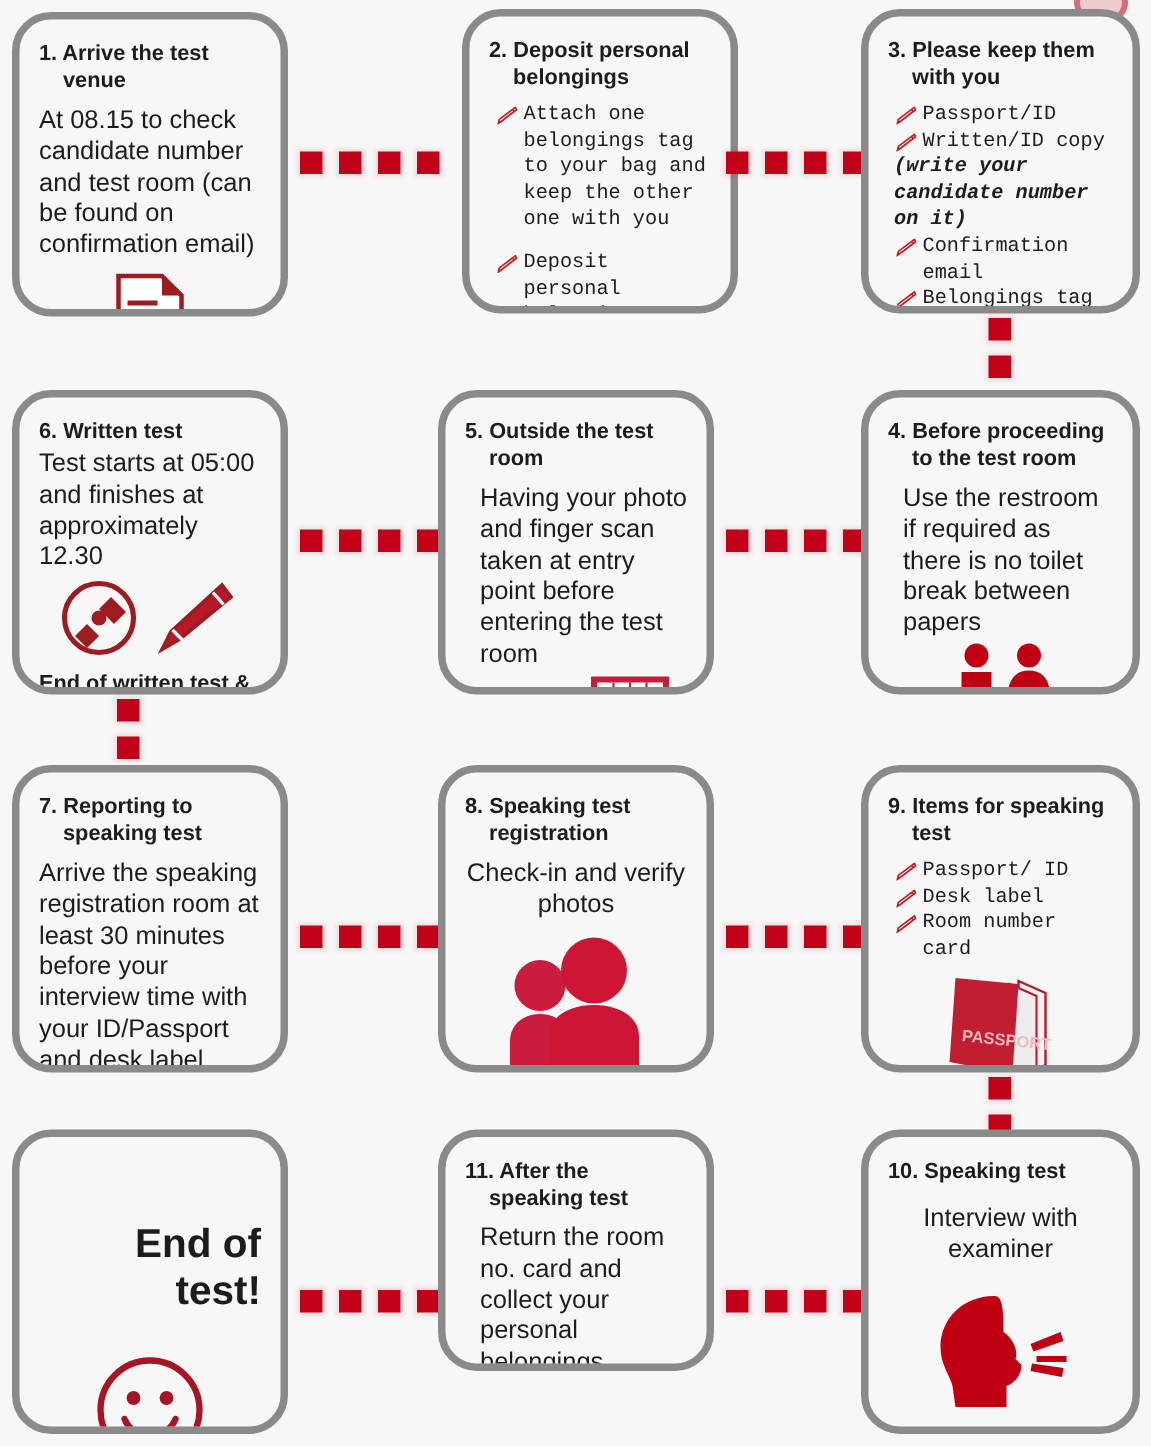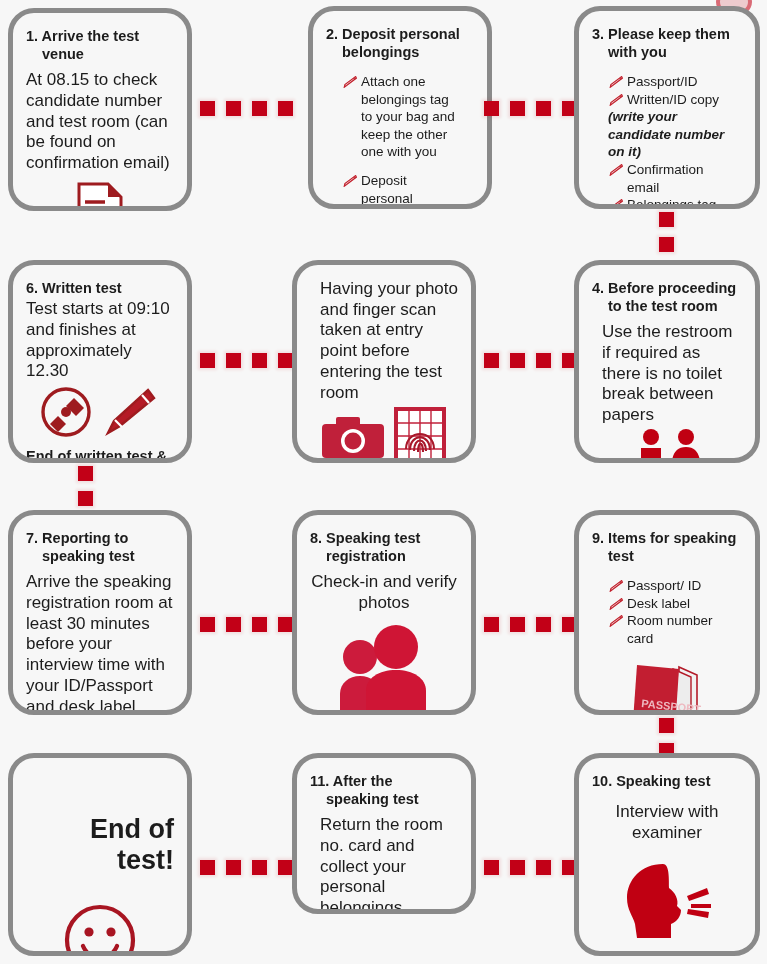--- a/index.html
+++ b/index.html
@@ -48,22 +48,23 @@
   .card-body.center { text-align: center; }
   .bold-note {
     font-weight: bold;
     font-style: italic;
     font-size: 13.5px;
     color: #1c1c1c;
     line-height: 1.22;
   }
   .bullets {
     list-style: none;
-    margin: 12px;
+    margin: 0;
     padding: 0 0 0 4px;
+    font-family: Liberation Mono, monospace;
   }
   .bullets li {
     font-size: 13.5px;
     line-height: 1.3;
     color: #1c1c1c;
     position: relative;
     padding-left: 19px;
   }
   .bullets li .pencil-bullet {
     position: absolute;
@@ -223,21 +224,21 @@
     </ul>
   </div>
 
   <div class="conn-v" style="left:659px; top:212px;">
     <span class="dot"></span>
     <span class="dot"></span>
   </div>
 
   <div class="card" style="left:8px; top:260px; width:184px; height:203px;">
     <p class="card-title tight">6. Written test</p>
-    <p class="card-body">Test starts at 09:10 and finishes at approximately 12.30</p>
+    <p class="card-body">Test starts at 05:00 and finishes at approximately 12.30</p>
     <div class="icon-row left" style="margin-top:4px; gap:10px;">
       <svg width="52" height="52" viewBox="0 0 52 52">
         <circle cx="26" cy="26" r="23" fill="none" stroke="#9e1b1f" stroke-width="3.4"></circle>
         <circle cx="26" cy="26" r="5" fill="#9e1b1f"></circle>
         <path d="M34 12 l10 10 -8 8 -10 -10 Z" fill="#9e1b1f"></path>
         <path d="M18 30 l8 8 -8 8 -8 -8 Z" fill="#9e1b1f"></path>
       </svg>
       <svg width="56" height="52" viewBox="0 0 56 52">
         <path d="M46 4 L52 12 L18 40 L6 47 L12 35 Z" fill="#b51b26" stroke="#9e1b1f" stroke-width="2.4"></path>
         <line x1="40" y1="9" x2="47" y2="17" stroke="#ffffff" stroke-width="2.2"></line>
@@ -248,20 +249,21 @@
   </div>
 
   <div class="conn-h" style="left:200px; top:353px;">
     <span class="dot"></span>
     <span class="dot"></span>
     <span class="dot"></span>
     <span class="dot"></span>
   </div>
 
   <div class="card" style="left:292px; top:260px; width:184px; height:203px;">
+    <p class="card-title">5. Outside the test room</p>
     <p class="card-body indent">Having your photo and finger scan taken  at entry point before entering the test room</p>
     <div class="icon-row" style="margin-top:2px; gap:6px;">
       <svg width="66" height="48" viewBox="0 0 66 48">
         <rect x="2" y="12" width="62" height="34" rx="4" fill="#c0203a"></rect>
         <rect x="16" y="5" width="24" height="9" rx="2" fill="#c0203a"></rect>
         <circle cx="33" cy="29" r="12" fill="#ffffff"></circle>
         <circle cx="33" cy="29" r="8.5" fill="#c0203a"></circle>
       </svg>
       <svg width="56" height="62" viewBox="0 0 56 62">
         <rect x="2" y="2" width="52" height="58" fill="#c0203a"></rect>

